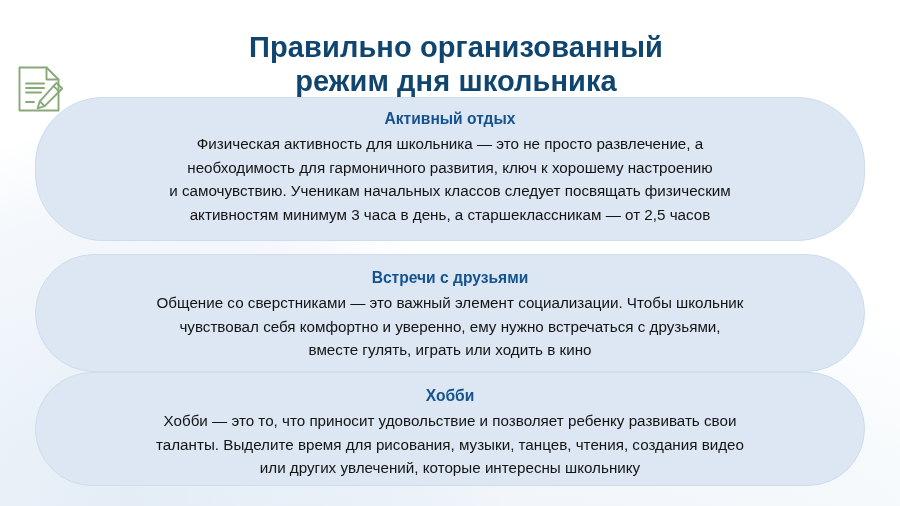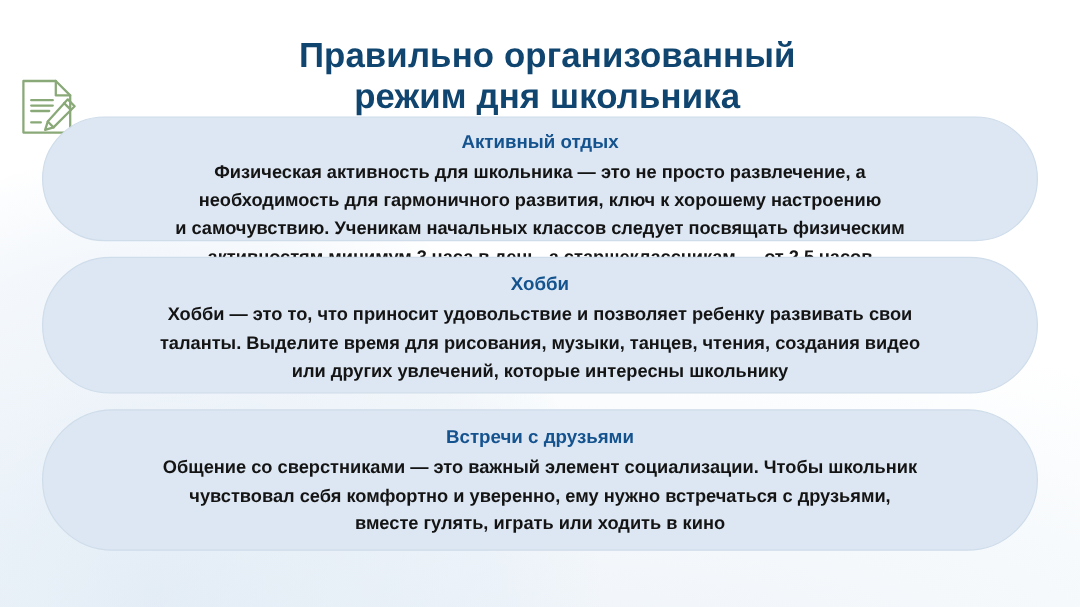--- a/index.html
+++ b/index.html
@@ -76,21 +76,21 @@
     box-sizing: border-box;
     background: #dce7f3;
     border: 1px solid #cfdcea;
     text-align: center;
     padding: 9px 34px 11px;
     color: #141414;
     font-size: 15.2px;
     line-height: 23.5px;
   }
   .card-1 {
-    height: 104px;
+    height: 144px;
     border-radius: 68px;
     margin-bottom: 13px;
   }
   .card-2 {
     height: 114px;
     border-radius: 57px;
     margin-bottom: 13px;
     padding-top: 11px;
   }
   .card-3 {
@@ -102,21 +102,20 @@
     display: block;
     color: #15538f;
     font-weight: 700;
     font-size: 15.6px;
     line-height: 24px;
     margin-bottom: 1px;
   }
   .card-body {
     display: block;
     white-space: pre-line;
-    font-weight: bold;
   }
 </style>
 </head>
 <body>
 
 <div class="slide">
 
   <div class="bg-arc"></div>
 
   <div class="doc-icon">
@@ -139,28 +138,28 @@
   <div class="cards">
 
     <section class="card card-1">
       <span class="card-heading">Активный отдых</span>
       <span class="card-body">Физическая активность для школьника — это не просто развлечение, а
 необходимость для гармоничного развития, ключ к хорошему настроению
 и самочувствию. Ученикам начальных классов следует посвящать физическим
 активностям минимум 3 часа в день, а старшеклассникам — от 2,5 часов</span>
     </section>
 
+    <section class="card card-3">
+      <span class="card-heading">Встречи с друзьями</span>
+      <span class="card-body">Общение со сверстниками — это важный элемент социализации. Чтобы школьник
+чувствовал себя комфортно и уверенно, ему нужно встречаться с друзьями,
+вместе гулять, играть или ходить в кино</span>
+    </section>
+
     <section class="card card-2">
       <span class="card-heading">Хобби</span>
       <span class="card-body">Хобби — это то, что приносит удовольствие и позволяет ребенку развивать свои
 таланты. Выделите время для рисования, музыки, танцев, чтения, создания видео
 или других увлечений, которые интересны школьнику</span>
     </section>
 
-    <section class="card card-3">
-      <span class="card-heading">Встречи с друзьями</span>
-      <span class="card-body">Общение со сверстниками — это важный элемент социализации. Чтобы школьник
-чувствовал себя комфортно и уверенно, ему нужно встречаться с друзьями,
-вместе гулять, играть или ходить в кино</span>
-    </section>
-
   </div>
 </div>
 
 </body></html>

